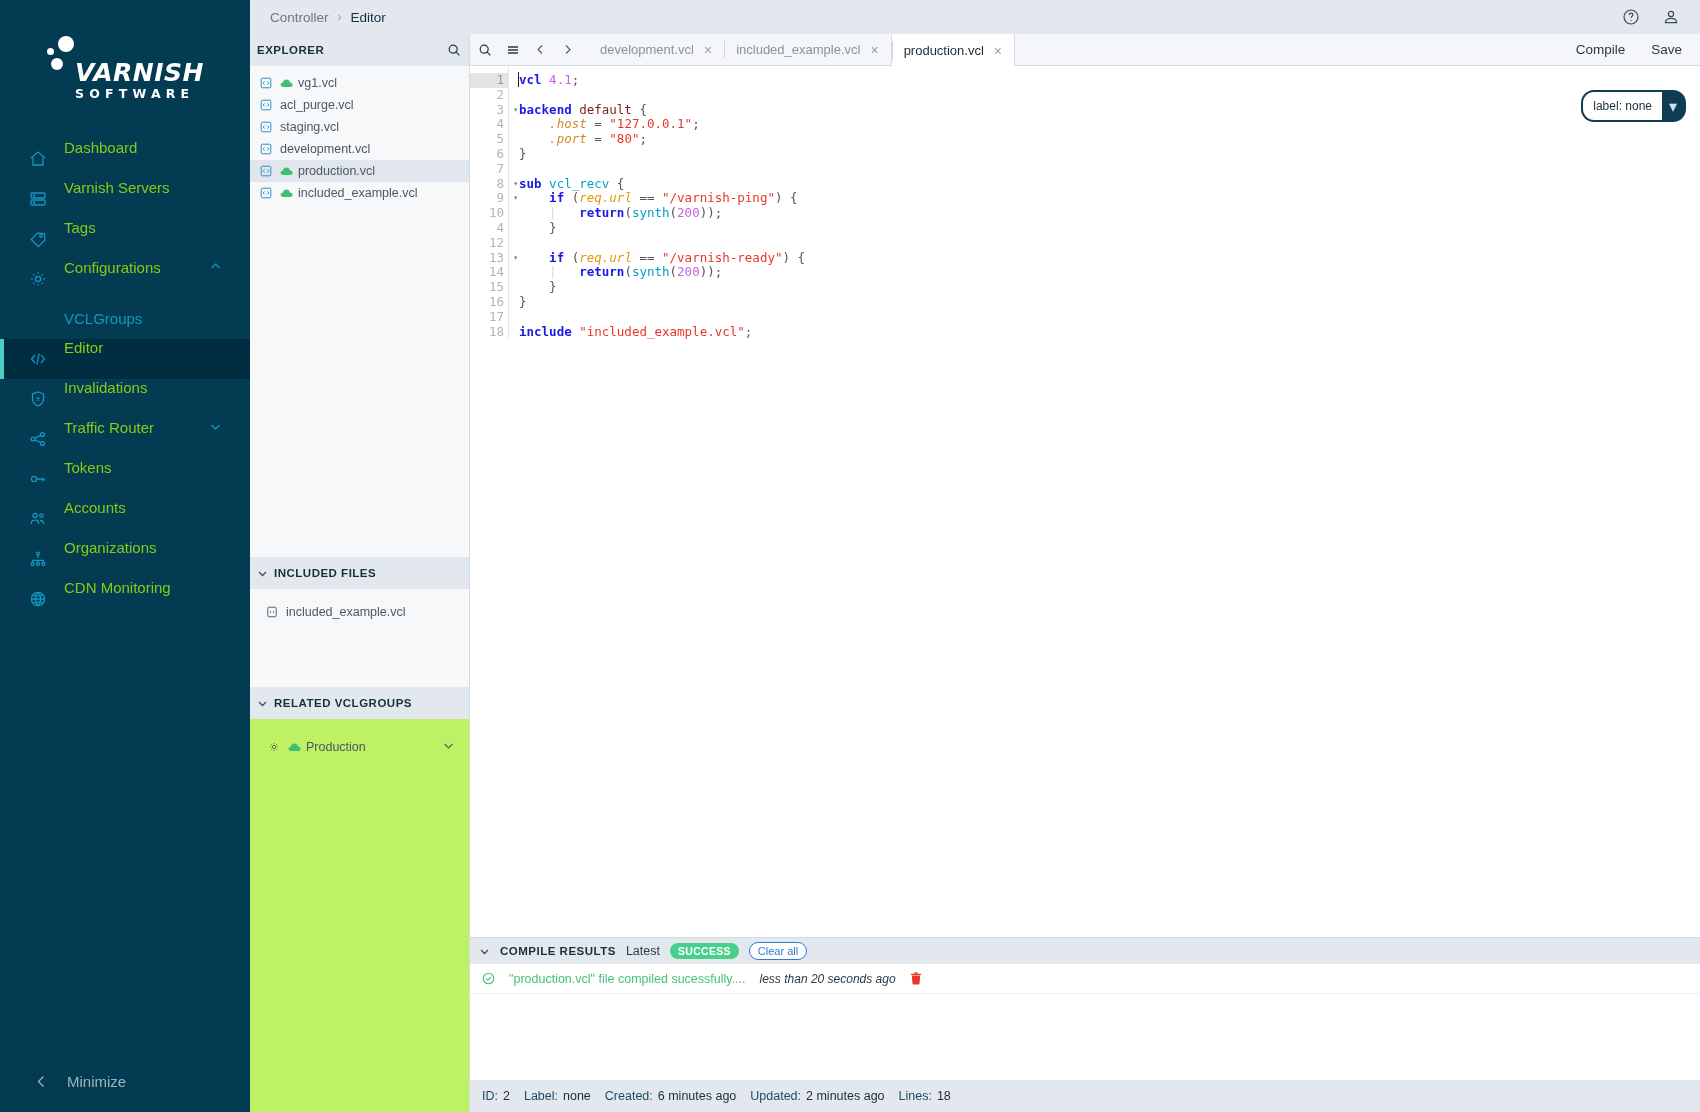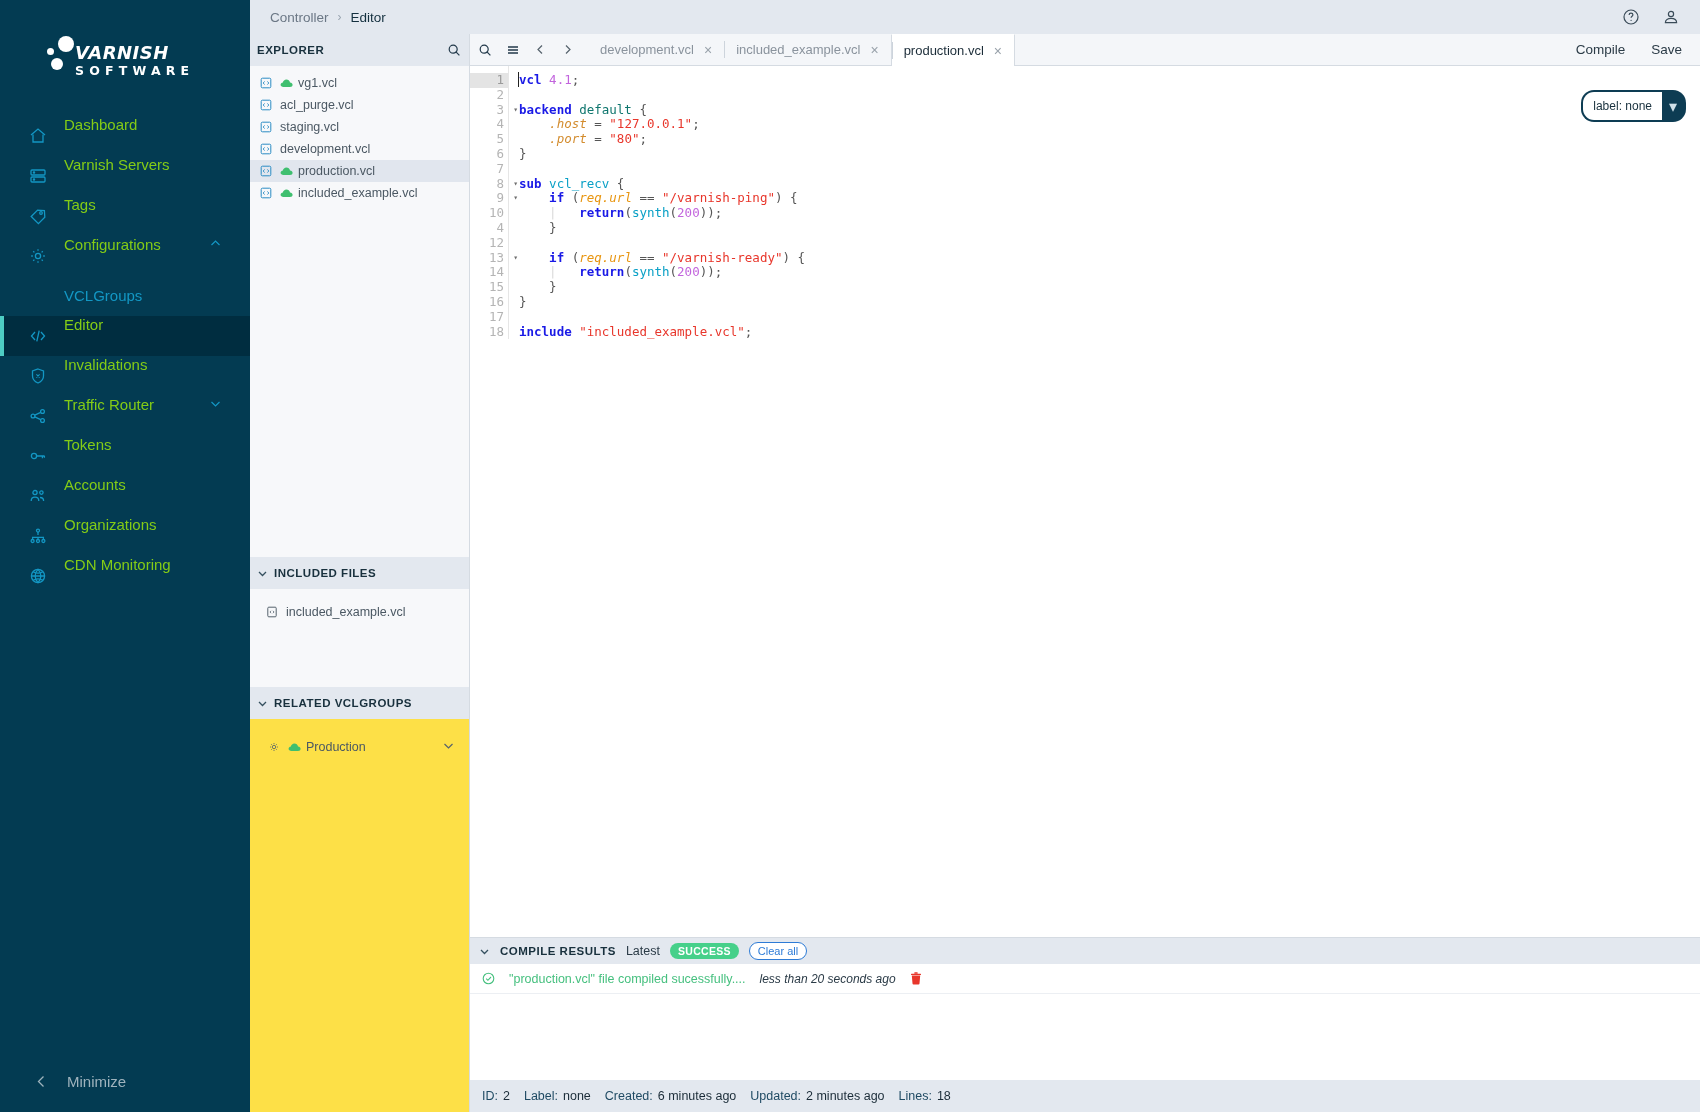--- a/index.html
+++ b/index.html
@@ -23,22 +23,22 @@
     padding: 34px 0 34px 44px;
     display: flex; align-items: flex-start;
   }
   .logo-dots { position: relative; width: 30px; height: 34px; flex: 0 0 30px; }
   .logo-dots i { position: absolute; background: #fff; border-radius: 50%; display:block; }
   .ld1 { width: 16px; height: 16px; left: 14px; top: 2px; }
   .ld2 { width: 7px;  height: 7px;  left: 3px;  top: 14px; }
   .ld3 { width: 12px; height: 12px; left: 7px;  top: 24px; }
   .logo-text { margin-left: 1px; margin-top: 10px; }
   .logo-varnish {
-    color: #fff; font-size: 18px; font-weight: bold; font-style: italic;
-    letter-spacing: 0.5px; line-height: 1; font-family: "DejaVu Sans", sans-serif;
+    color: #fff; font-size: 25px; font-weight: bold; font-style: italic;
+    letter-spacing: 0.5px; line-height: 1; font-family: "DejaVu Sans", sans-serif; margin-top: 16px;
   }
   .logo-software {
     color: #fff; font-size: 12.5px; font-weight: bold; letter-spacing: 5.2px;
     margin-top: 3px; line-height: 1; font-family: "DejaVu Sans", sans-serif;
   }
 
   .nav-list { margin-top: 4px; }
   .nav-item {
     display: flex; 
     height: 40px; padding-left: 25px; position: relative;
@@ -103,21 +103,21 @@
   .file-row.sel { background: #e1e6ee; }
   .fico { margin-right: 8px; display: flex; }
   .cloud { margin-right: 5px; display: flex; }
   #exp-spacer { flex: 1 1 auto; }
 
   .inc-files-body { height: 98px; background: #f7f8fa; padding-top: 12px; }
   .inc-row {
     height: 22px; display: flex; align-items: center; padding-left: 16px;
     font-size: 12.5px; color: #4b5863; cursor: pointer;
   }
-  .rel-body { background: #fde047; padding-top: 16px; flex: 1 1 auto; }
+  .rel-body { background: #bef264; padding-top: 16px; flex: 1 1 auto; }
   .rel-row {
     height: 24px; display: flex; align-items: center; padding: 0 14px 0 18px;
     font-size: 12.5px; color: #4b5863; cursor: pointer;
   }
   .rel-row .chev-r { margin-left: auto; }
 
   
   #editorcol { flex: 1 1 auto; display: flex; flex-direction: column; min-width: 0; }
 
   #tabbar {
@@ -156,21 +156,21 @@
   .gln.cur { background: #e4e4e4; color: #9a9a9a; }
   .fold { position: absolute; right: -10px; top: 0; color: #6f6f6f; font-size: 8px; line-height: 14.8px; }
   .codecol { flex: 1 1 auto; padding-top: 7px; border-left: 1px solid #e6e6e6; padding-left: 10px; position: relative;}
   .cl { height: 14.8px; line-height: 14.8px; white-space: pre; }
   .k-kw   { color: #1a1ae6; font-weight: bold; }   
   .k-num  { color: #c264dd; }
   .k-str  { color: #e8362b; }
   .k-prop { color: #d38c2e; font-style: italic; }
   .k-var  { color: #e8950f; font-style: italic; }
   .k-fn   { color: #0aa0c6; }
-  .k-id   { color: #0f766e; }
+  .k-id   { color: #7f1d1d; }
   .k-sub  { color: #0aa0c6; }
   .k-pl   { color: #555; }
   .k-cursor { border-left: 1px solid #222; margin-left: -1px; }
   .indentline { color: #d9d9d9; }
 
   .label-pill {
     position: absolute; right: 14px; top: 24px;
     display: flex; align-items: stretch; height: 32px;
     background: #0d3c53; border-radius: 13px; padding: 2px;
     cursor: pointer;

